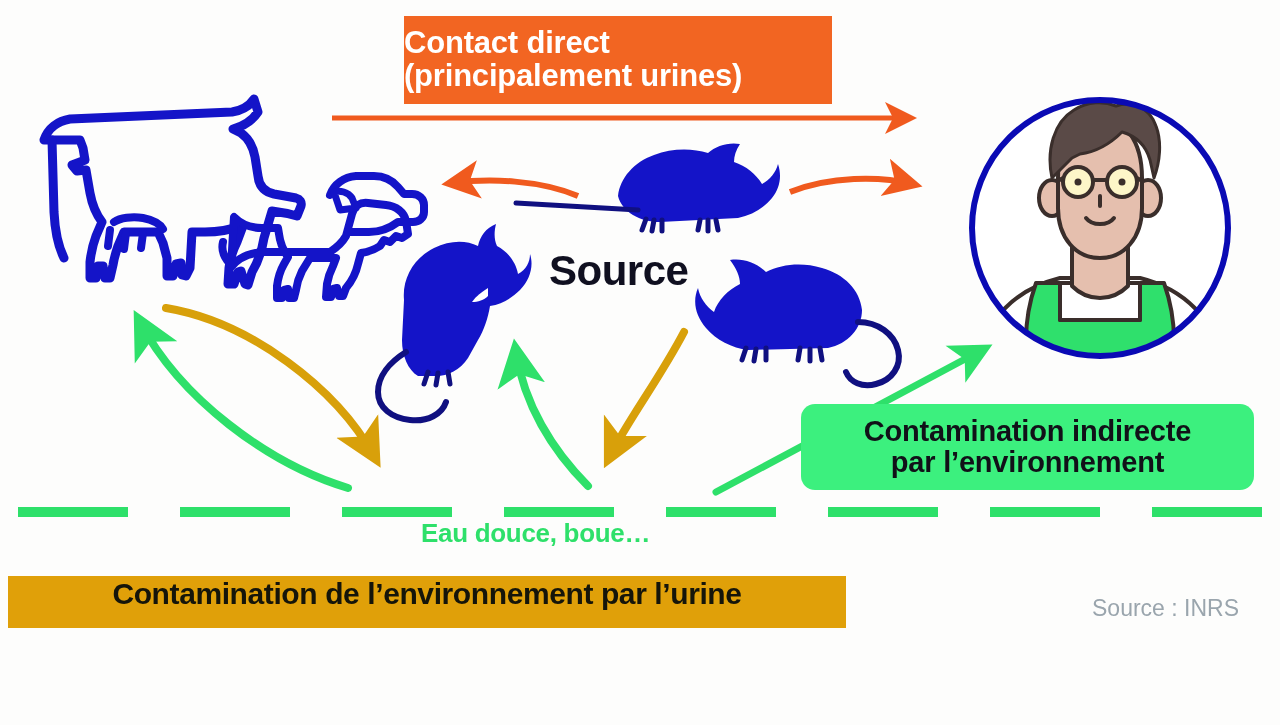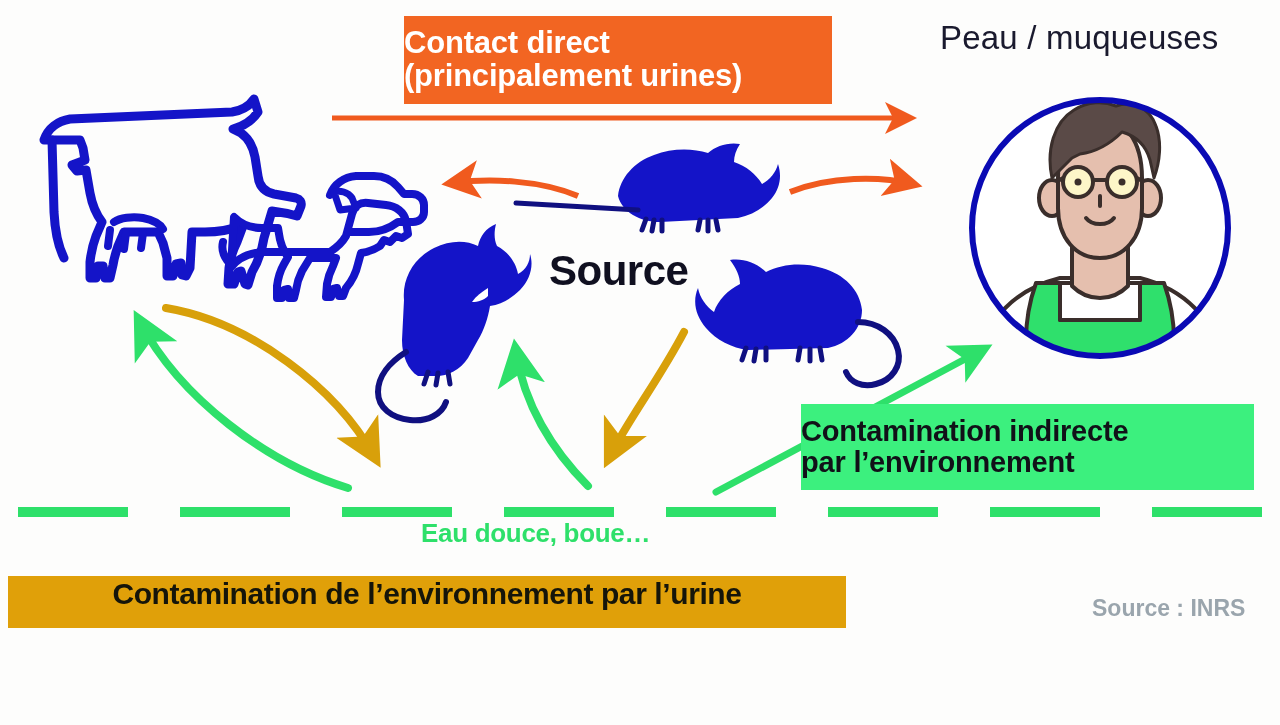--- a/index.html
+++ b/index.html
@@ -79,22 +79,23 @@
     width: 453px;
     height: 86px;
     background: #3cf07e;
     color: #111118;
     font-size: 29px;
     font-weight: bold;
     text-align: center;
     display: flex;
     flex-direction: column;
     justify-content: center;
-    align-items: flex-start;
+    align-items: center;
     letter-spacing: -0.2px;
+    border-radius: 14px;
   }
 
   #freshwater-label {
     left: 421px;
     top: 519px;
     font-size: 26px;
     font-weight: bold;
     color: #2ee06a;
     letter-spacing: -0.3px;
   }
@@ -114,21 +115,21 @@
     letter-spacing: -0.4px;
     padding-bottom: 15px;
     box-sizing: border-box;
   }
 
   #source-label {
     left: 1092px;
     top: 596px;
     font-size: 23px;
     color: #9aa5ad;
-    font-weight: 700;
+    font-weight: 400;
   }
 </style>
 </head>
 <body>
 
 <div id="stage">
 
   <svg id="art" viewBox="0 0 1280 725">
     <defs>
       <marker id="ah-orange" markerWidth="7" markerHeight="7" refX="4.6" refY="3.5" orient="auto" markerUnits="strokeWidth">
@@ -314,21 +315,20 @@
     <g>
       <path d="M18,512 L1270,512" stroke="#2ee06a" stroke-width="10" fill="none" stroke-dasharray="110 52" stroke-linecap="butt"></path>
     </g>
   </svg>
 
   <div class="lbl" id="direct-contact-label">
     <span class="l1">Contact direct</span>
     <span class="l2">(principalement urines)</span>
   </div>
 
-  <div class="lbl" id="skin-mucosa-label">Peau / muqueuses</div>
 
   <div class="lbl" id="urine-label">Source</div>
 
   <div class="lbl" id="indirect-contamination-label">
     <span>Contamination indirecte</span>
     <span>par l’environnement</span>
   </div>
 
   <div class="lbl" id="freshwater-label">Eau douce, boue…</div>
 

